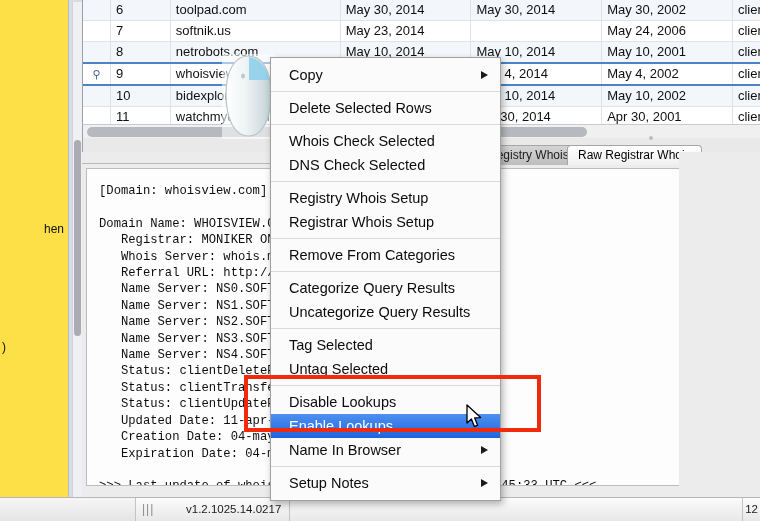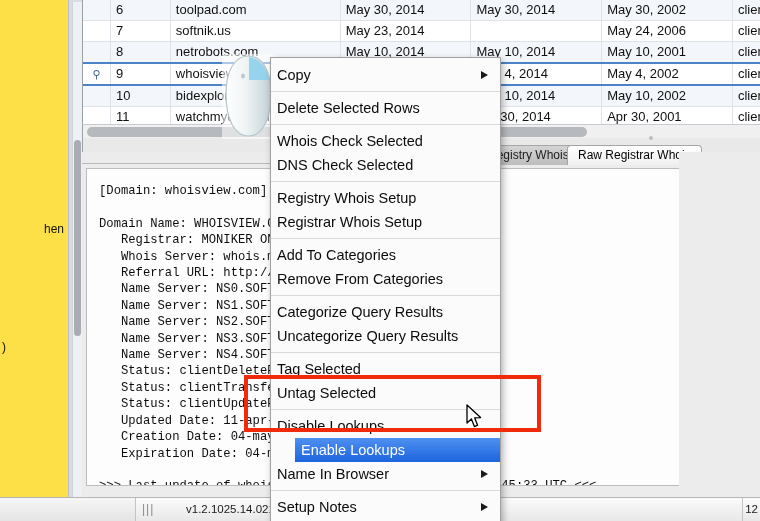--- a/index.html
+++ b/index.html
@@ -155,24 +155,24 @@
     position: absolute; left: 270px; top: 57px; width: 229px;
     background: #fbfbfb;
     border: 1px solid #a0a0a0;
     box-shadow: 2px 3px 7px rgba(0,0,0,0.30);
     padding: 5px 0 5px 0;
     z-index: 40;
   }
   .mi {
     position: relative; height: 24px; line-height: 24px;
     font-size: 14.5px; color: #0b0b0b;
-    padding: 0 14px 0 6px; white-space: nowrap;
+    padding: 0 14px 0 18px; white-space: nowrap;
     font-family: "Liberation Sans", sans-serif;
   }
-  .mi.hl { background: linear-gradient(#4e91f0, #1d64de); color: #fff; margin-left: 24px; }
+  .mi.hl { background: linear-gradient(#4e91f0, #1d64de); color: #fff; }
   .mi .arrow {
     position: absolute; right: 12px; top: 50%; margin-top: -4px;
     width: 0; height: 0;
     border-left: 7px solid #1a1a1a;
     border-top: 4.5px solid transparent;
     border-bottom: 4.5px solid transparent;
   }
   .msep { height: 1px; background: #d9d9d9; margin: 4px 0 4px 0; }
 
   
@@ -322,21 +322,20 @@
       <div class="mi"><span>Copy</span><span class="arrow"></span></div>
       <div class="msep"></div>
       <div class="mi"><span>Delete Selected Rows</span></div>
       <div class="msep"></div>
       <div class="mi"><span>Whois Check Selected</span></div>
       <div class="mi"><span>DNS Check Selected</span></div>
       <div class="msep"></div>
       <div class="mi"><span>Registry Whois Setup</span></div>
       <div class="mi"><span>Registrar Whois Setup</span></div>
       <div class="msep"></div>
-      <div class="mi"><span>Add To Categories</span></div>
       <div class="mi"><span>Remove From Categories</span></div>
       <div class="msep"></div>
       <div class="mi"><span>Categorize Query Results</span></div>
       <div class="mi"><span>Uncategorize Query Results</span></div>
       <div class="msep"></div>
       <div class="mi"><span>Tag Selected</span></div>
       <div class="mi"><span>Untag Selected</span></div>
       <div class="msep"></div>
       <div class="mi"><span>Disable Lookups</span></div>
       <div class="mi hl"><span>Enable Lookups</span></div>

